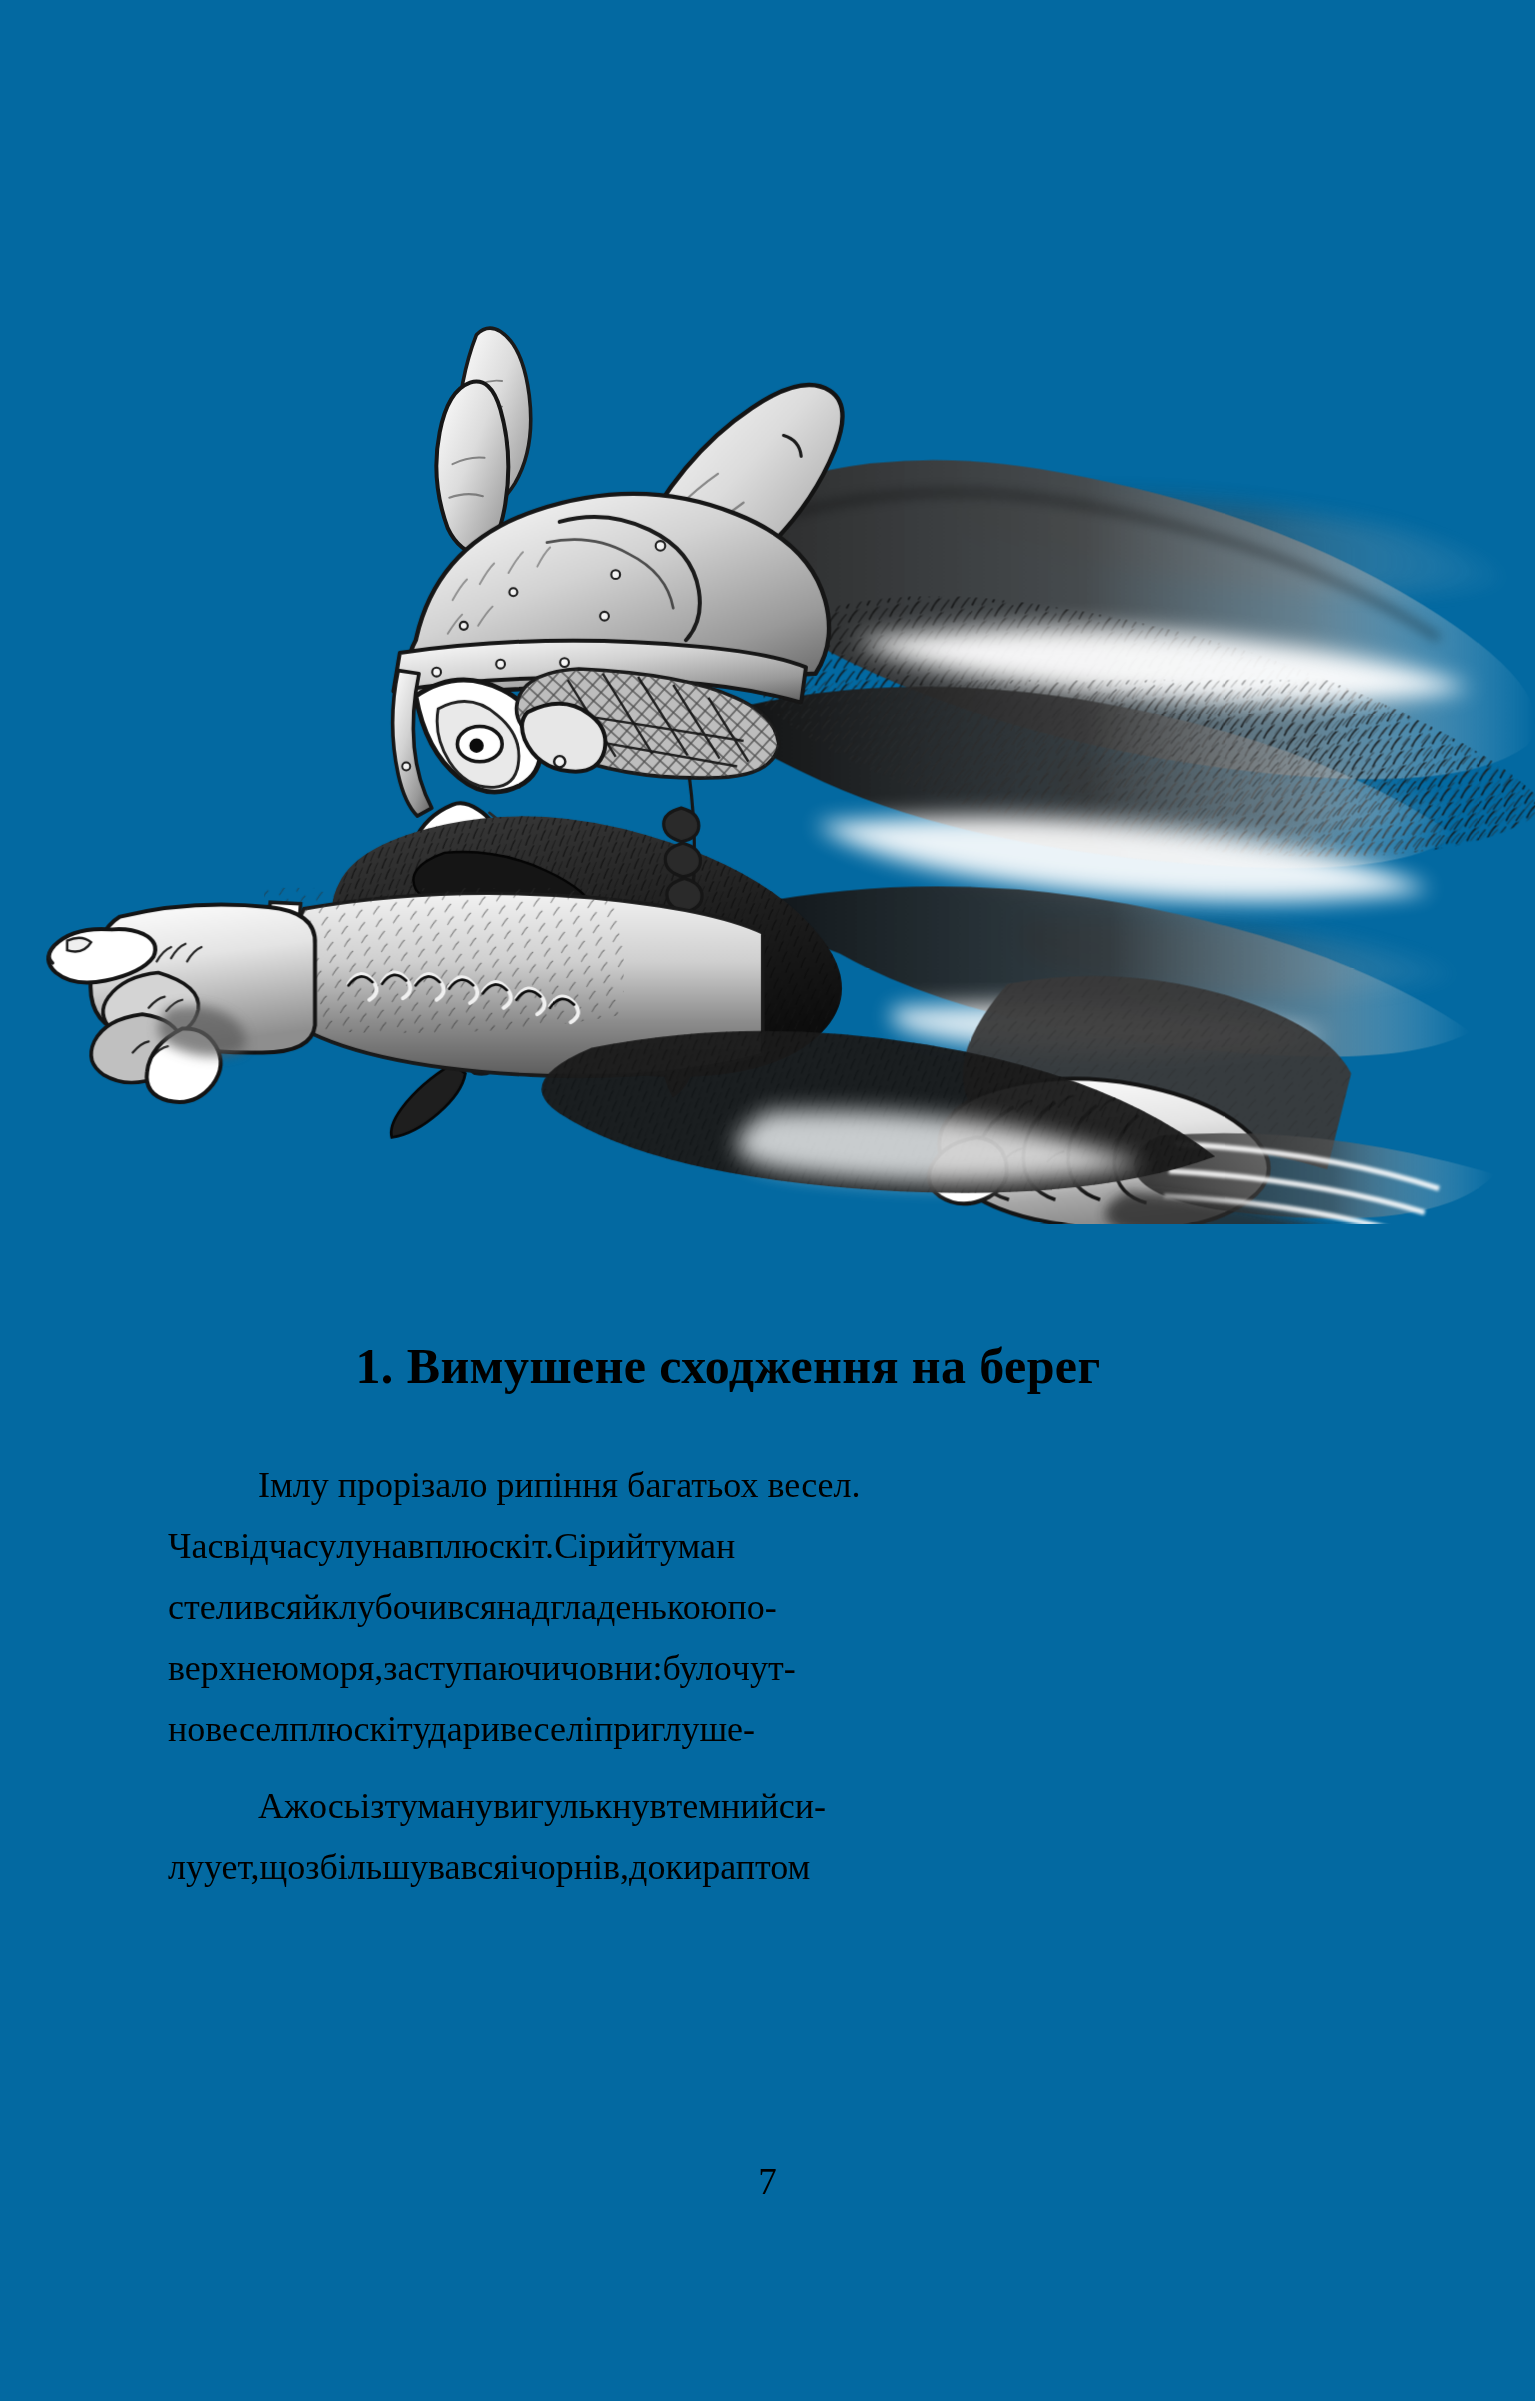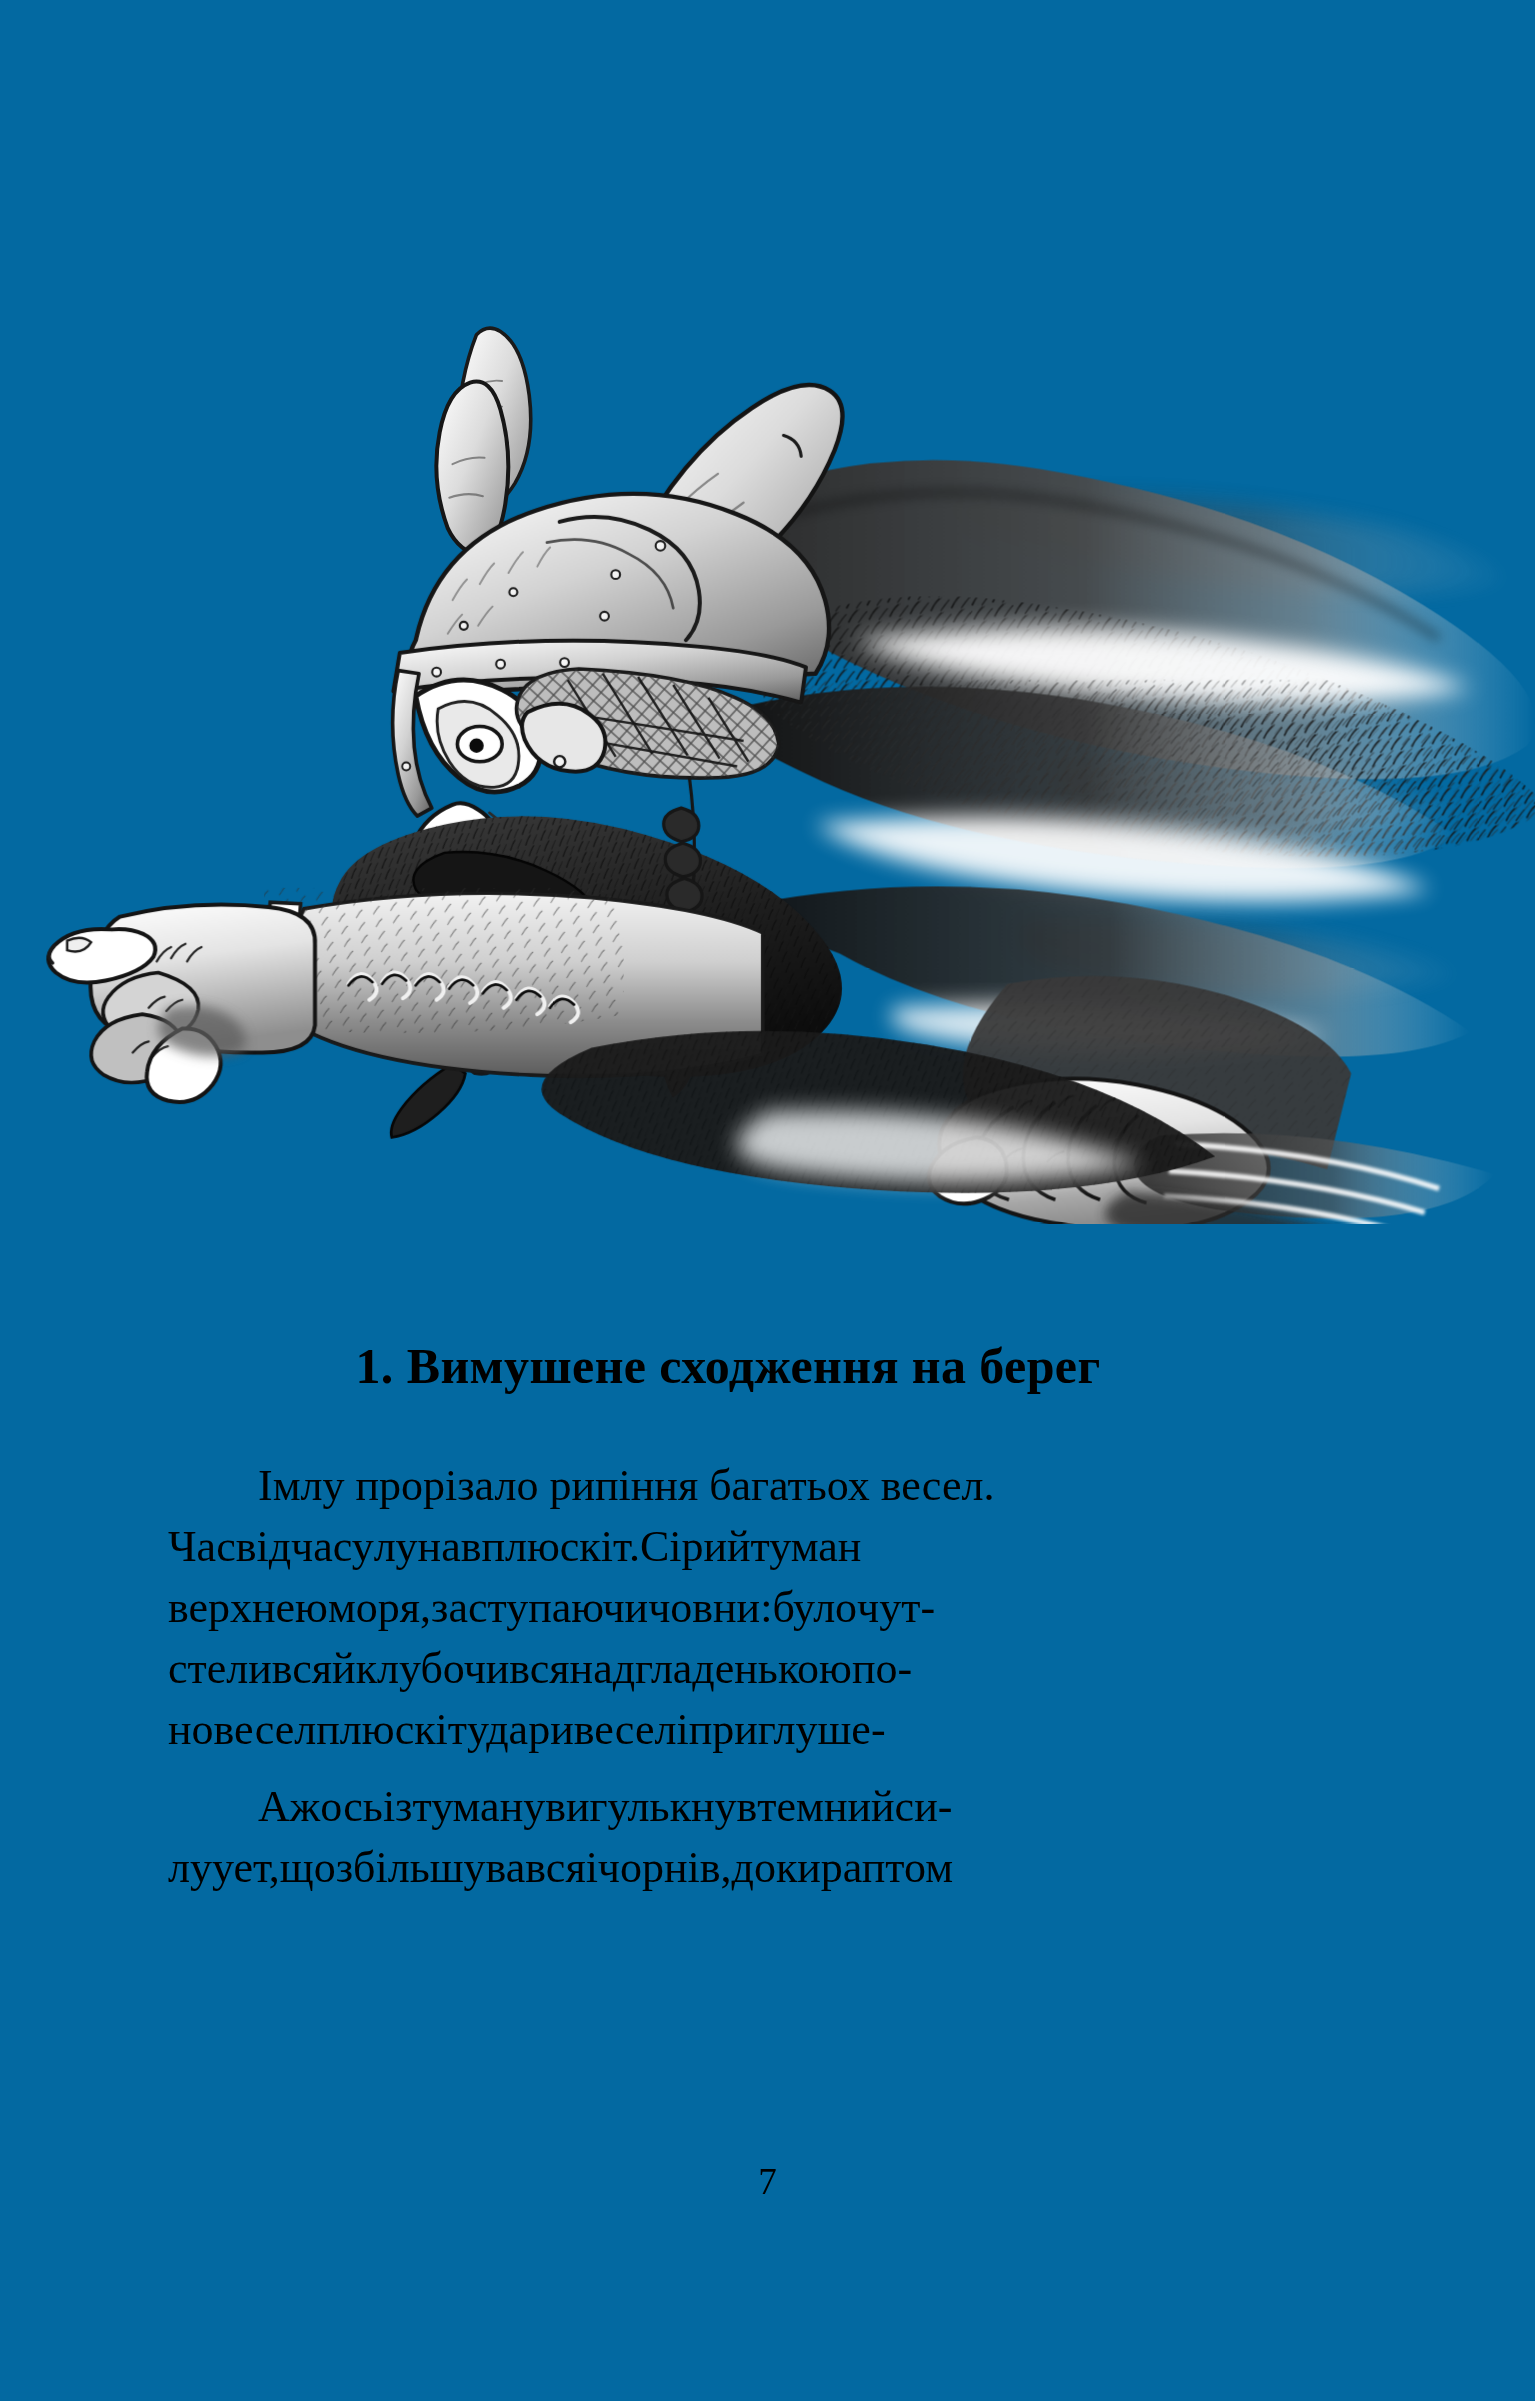--- a/index.html
+++ b/index.html
@@ -54,21 +54,21 @@
 
   
   .body-text {
     position: absolute;
     left: 168px;
     top: 1455px;
     width: 1123px;
   }
   .para {
     margin: 0;
-    font-size: 44px;
+    font-size: 36px;
     line-height: 61px;
     text-align: justify;
     text-align-last: left;
     color: #000000;
     hyphens: manual;
   }
   .para .ln {
     display: block;
     white-space: nowrap;
   }
@@ -474,34 +474,34 @@
       <span class="ln just">
           <span>Час</span>
           <span>від</span>
           <span>часу</span>
           <span>лунав</span>
           <span>плюскіт.</span>
           <span>Сірий</span>
           <span>туман</span>
         </span>
       <span class="ln just">
+          <span>стелився</span>
+          <span>й</span>
+          <span>клубочився</span>
+          <span>над</span>
+          <span>гладенькою</span>
+          <span>по-</span>
+        </span>
+      <span class="ln just">
           <span>верхнею</span>
           <span>моря,</span>
           <span>заступаючи</span>
           <span>човни:</span>
           <span>було</span>
           <span>чут-</span>
-        </span>
-      <span class="ln just">
-          <span>стелився</span>
-          <span>й</span>
-          <span>клубочився</span>
-          <span>над</span>
-          <span>гладенькою</span>
-          <span>по-</span>
         </span>
       <span class="ln just">
           <span>но</span>
           <span>весел</span>
           <span>плюскіт</span>
           <span>удари</span>
           <span>весел</span>
           <span>і</span>
           <span>приглуше-</span>
         </span>

